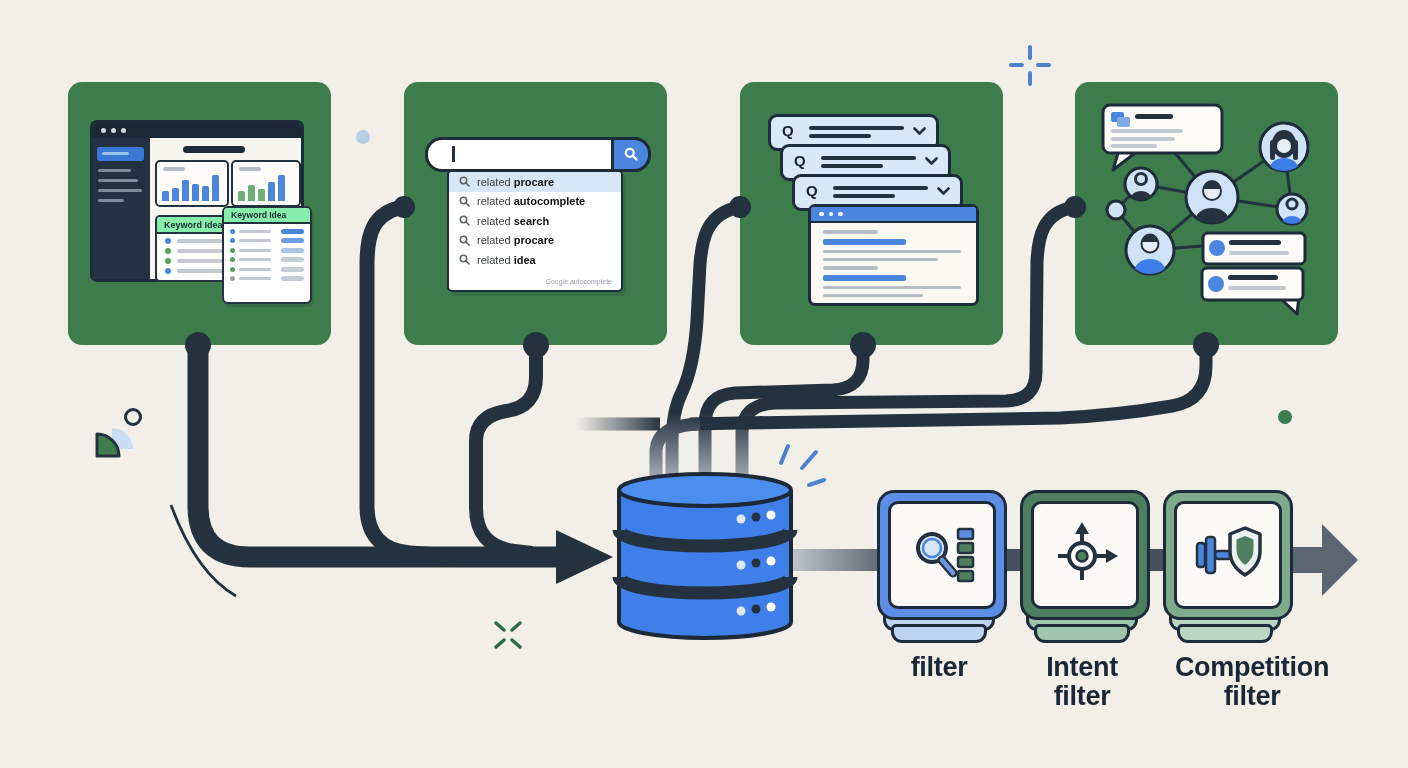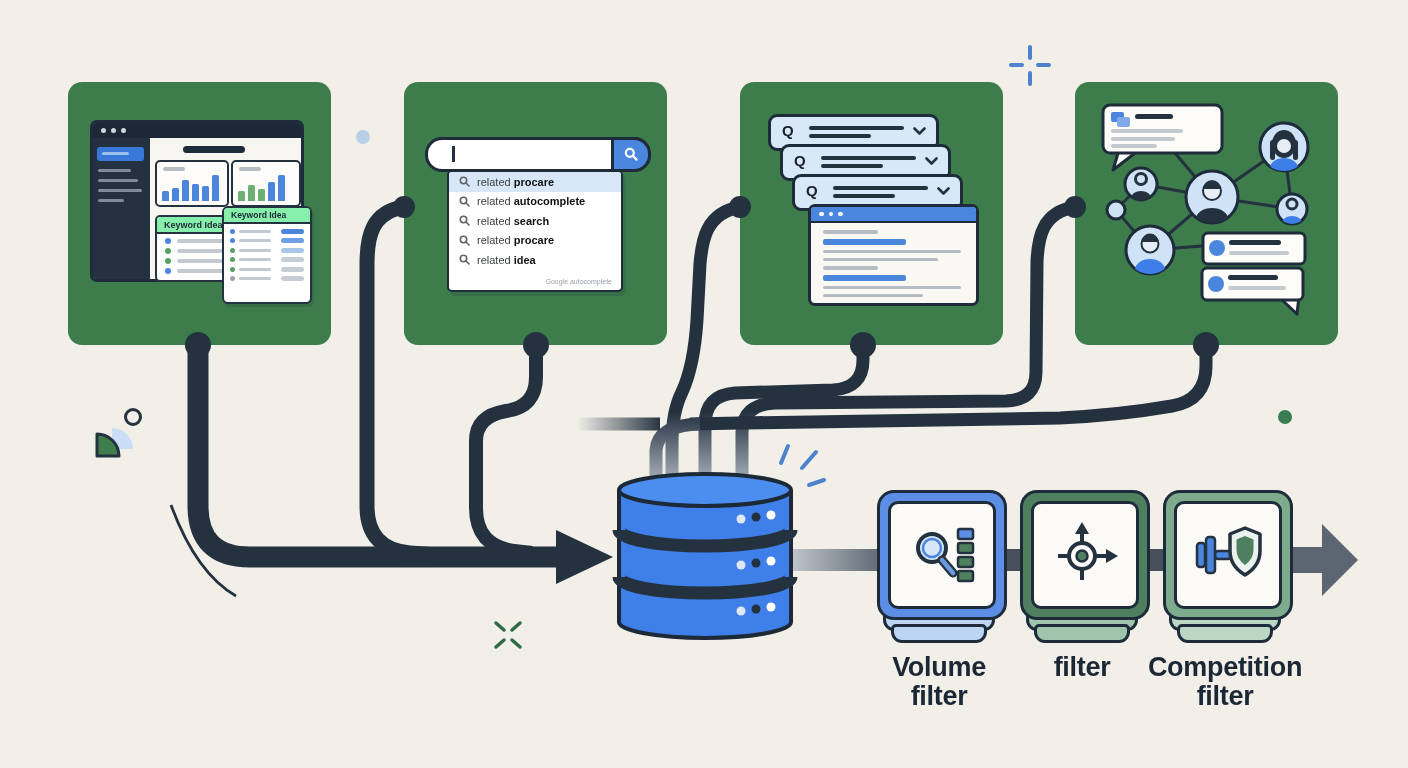--- a/index.html
+++ b/index.html
@@ -477,58 +477,58 @@
         <g stroke="#24313f" stroke-width="2.5">
           <rect x="53" y="11" width="15" height="10" rx="2" fill="#5b8ee4"></rect>
           <rect x="53" y="25" width="15" height="10" rx="2" fill="#4e8060"></rect>
           <rect x="53" y="39" width="15" height="10" rx="2" fill="#4e8060"></rect>
           <rect x="53" y="53" width="15" height="10" rx="2" fill="#4e8060"></rect>
         </g>
       </svg>
     </div>
   </div>
   <div class="flabel" style="left:829px">
-    <div>Volume</div>
       <div>filter</div>
   </div>
 
   <div class="fbase" style="left:1026px;top:612px;width:106px;height:13px;background:#9fc5ad"></div>
   <div class="fbase" style="left:1034px;top:624px;width:90px;height:13px;background:#9fc5ad"></div>
   <div class="fbox" style="left:1020px;background:#4e8060">
     <div class="finner">
       <svg width="74" height="74" viewBox="0 0 74 74">
         <line x1="34" y1="16" x2="34" y2="62" stroke="#24313f" stroke-width="4"></line>
         <line x1="10" y1="38" x2="58" y2="38" stroke="#24313f" stroke-width="4"></line>
         <circle cx="34" cy="38" r="13" fill="#fbfaf6" stroke="#24313f" stroke-width="4"></circle>
         <circle cx="34" cy="38" r="5.5" fill="#4e8060" stroke="#24313f" stroke-width="2.5"></circle>
         <polygon points="34,4 27,16 41,16" fill="#24313f"></polygon>
         <polygon points="70,38 58,31 58,45" fill="#24313f"></polygon>
       </svg>
     </div>
   </div>
   <div class="flabel" style="left:972px">
+    <div>Intent</div>
       <div>filter</div>
   </div>
 
   <div class="fbase" style="left:1169px;top:612px;width:106px;height:13px;background:#bcd6c4"></div>
   <div class="fbase" style="left:1177px;top:624px;width:90px;height:13px;background:#bcd6c4"></div>
   <div class="fbox" style="left:1163px;background:#7dab8c">
     <div class="finner">
       <svg width="74" height="74" viewBox="0 0 74 74">
         <g stroke="#24313f" stroke-width="2.5">
           <rect x="24" y="33" width="16" height="8" rx="3" fill="#4a86dd"></rect>
           <rect x="6" y="25" width="8" height="24" rx="3" fill="#4a86dd"></rect>
           <rect x="15" y="19" width="9" height="36" rx="3" fill="#4a86dd"></rect>
         </g>
         <path d="M54,10 L69,16 V33 Q69,48 54,57 Q39,48 39,33 V16 Z" fill="#eaf2ed" stroke="#24313f" stroke-width="3.5" stroke-linejoin="round"></path>
         <path d="M54,18 L62.5,21.5 V32 Q62.5,41 54,47 Q45.5,41 45.5,32 V21.5 Z" fill="#4e8060"></path>
       </svg>
     </div>
   </div>
-  <div class="flabel" style="left:1115px">
+  <div class="flabel" style="left:1142px">
     <div>Competition</div>
       <div>filter</div>
   </div>
 
   <svg class="abs z4" width="1408" height="768" viewBox="0 0 1408 768" style="pointer-events:none">
     <g fill="#24313f">
       <circle cx="198" cy="345" r="13"></circle>
         <circle cx="404" cy="207" r="11"></circle>
         <circle cx="536" cy="345" r="13"></circle>
       <circle cx="740" cy="207" r="11"></circle>

